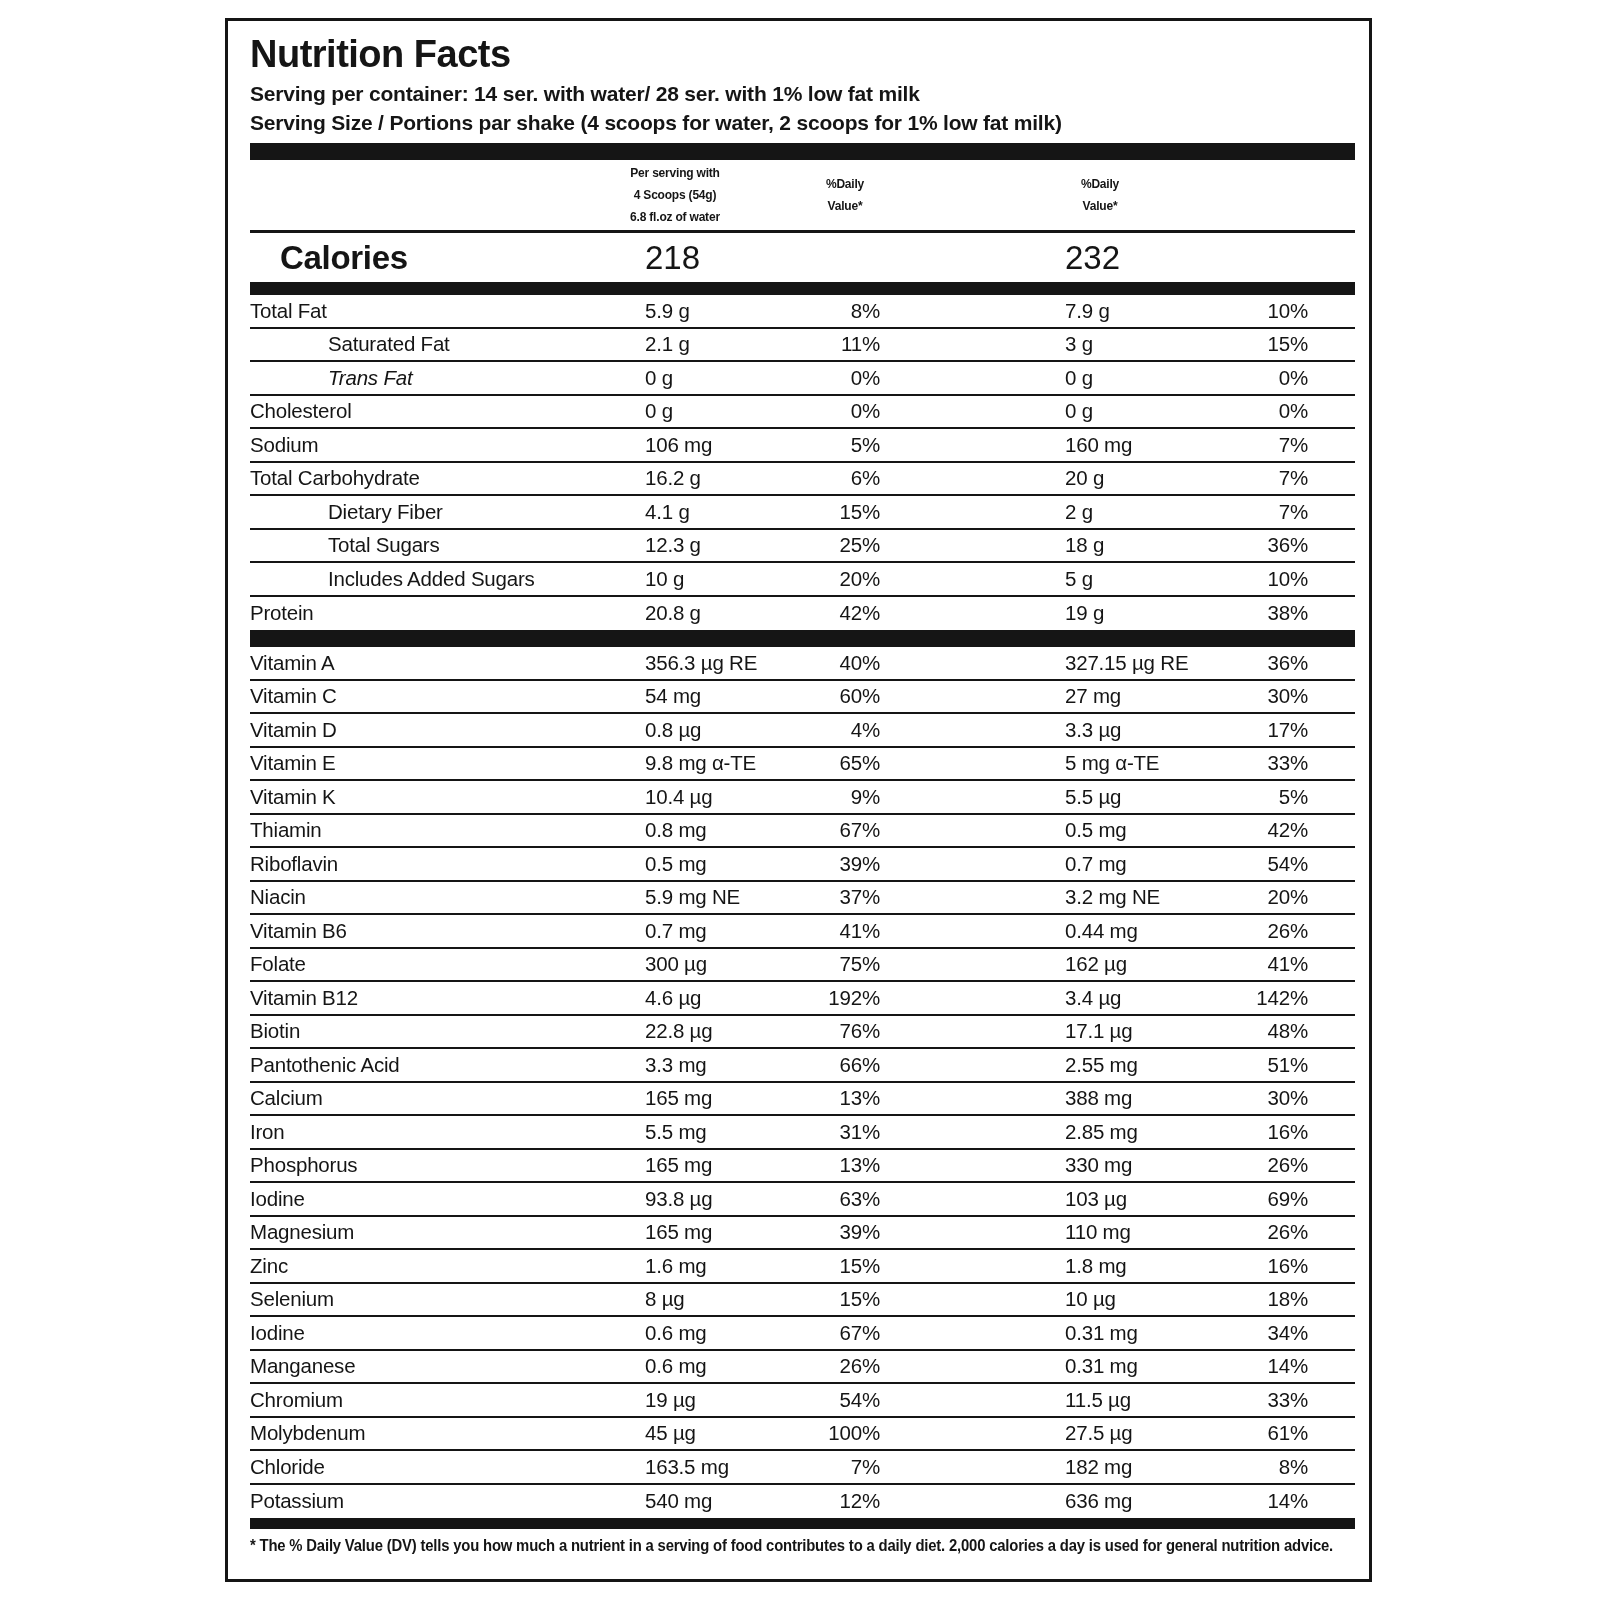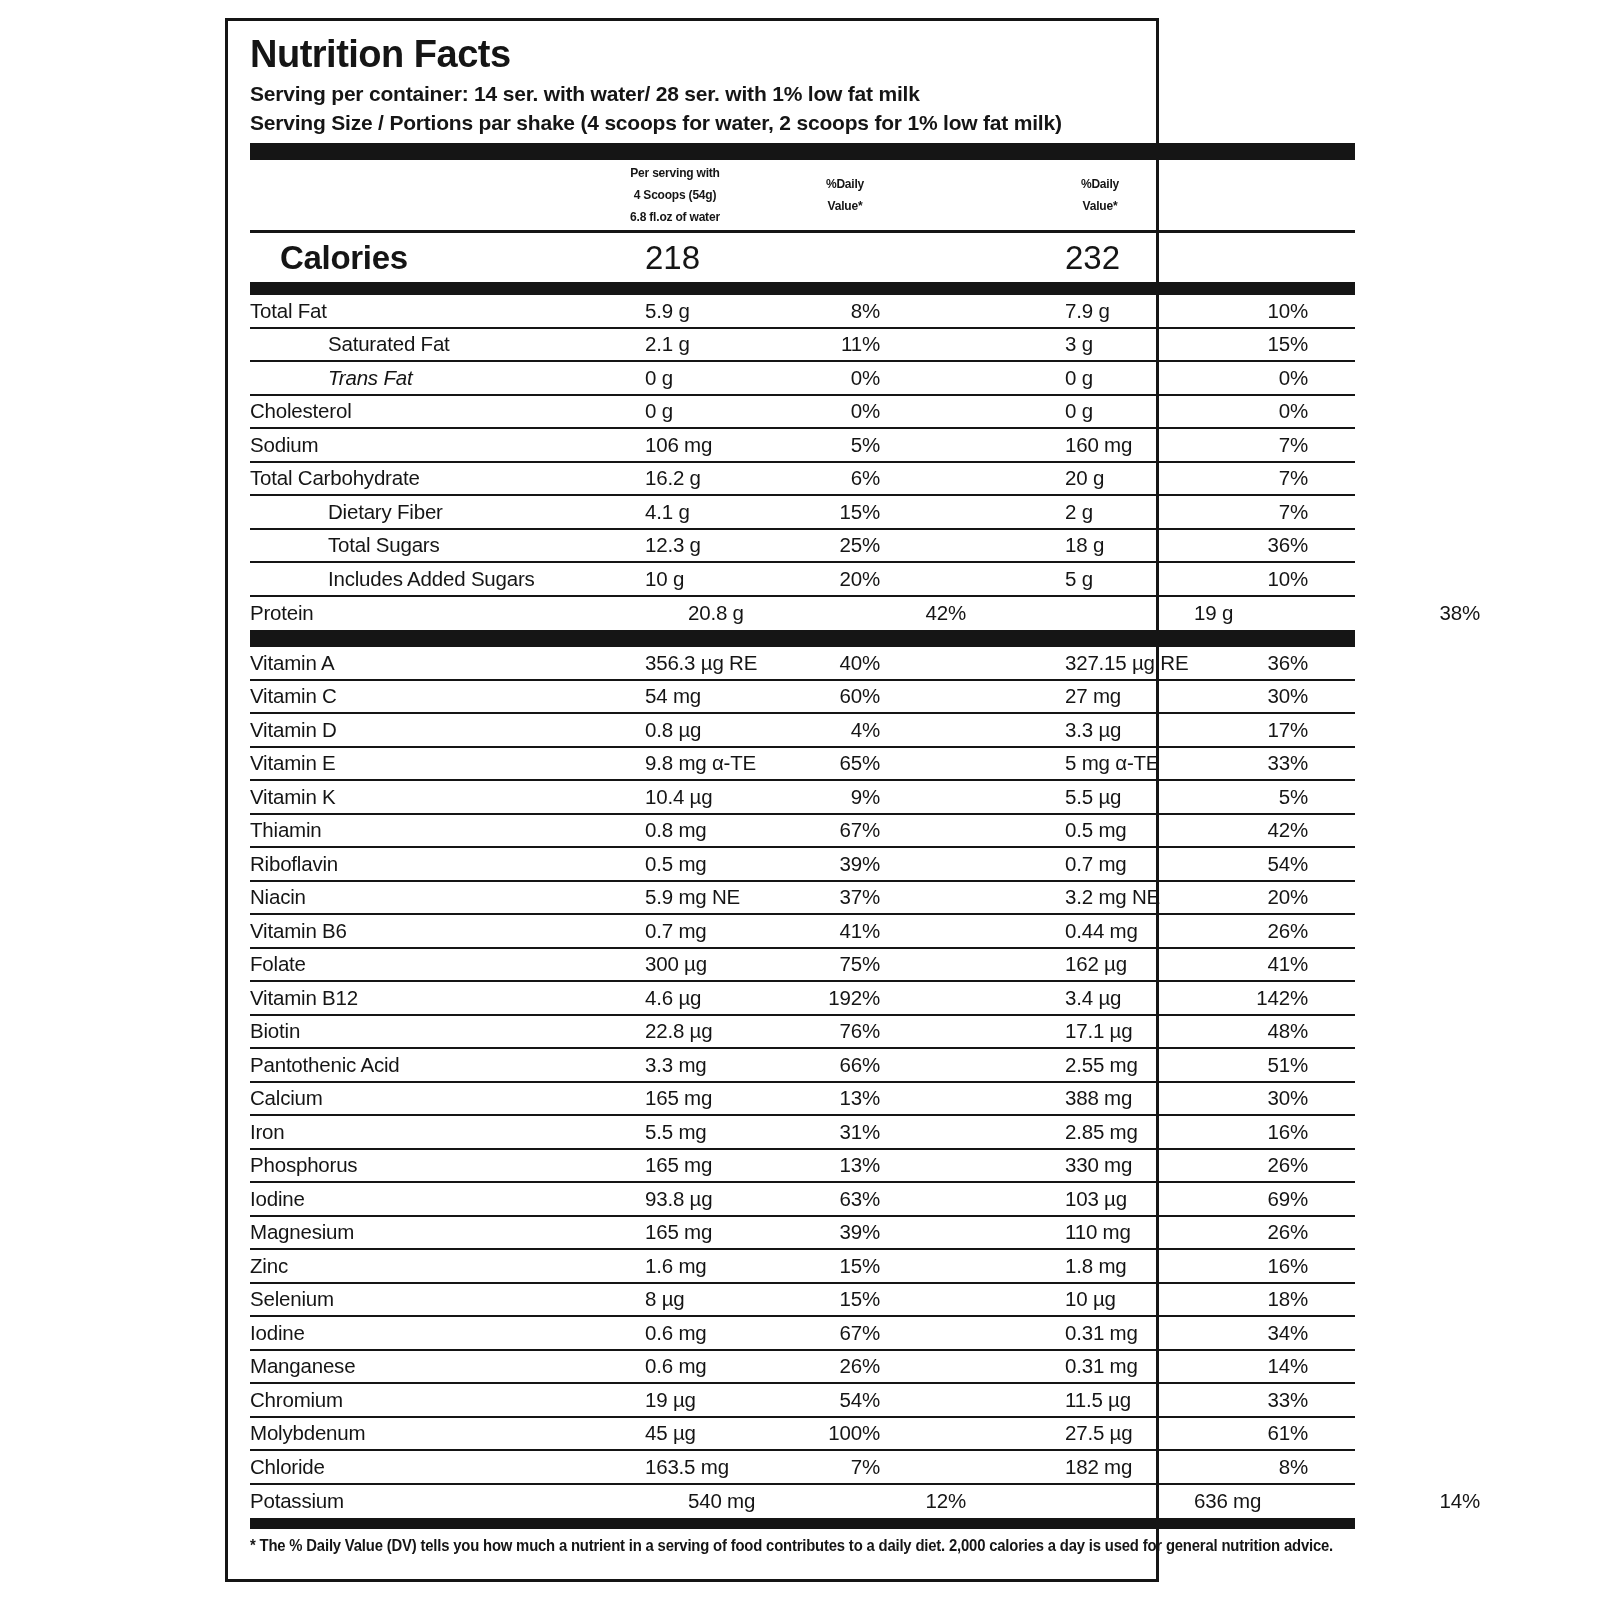--- a/index.html
+++ b/index.html
@@ -9,21 +9,21 @@
     width: 1600px;
     height: 1600px;
     font-family: "Liberation Sans", sans-serif;
     color: #151515;
     position: relative;
   }
   .label-box {
     position: absolute;
     left: 225px;
     top: 18px;
-    width: 934px;
+    width: 1147px;
     height: 1564px;
     border: 3px solid #151515;
     box-sizing: border-box;
     padding: 8px 14px 0 22px;
     background: #ffffff;
   }
   .nf-title {
     font-size: 38px;
     font-weight: bold;
     letter-spacing: -0.5px;
@@ -76,21 +76,21 @@
   .row {
     display: grid;
     grid-template-columns: 395px 155px 80px 340px 135px;
     align-items: center;
     height: 33.5px;
     box-sizing: border-box;
     border-bottom: 2px solid #151515;
     font-size: 20.5px;
     letter-spacing: -0.2px;
   }
-  .rows .row:last-child { border-bottom: none; gap: 43px; }
+  .rows .row:last-child { border-bottom: none; }
   .cell { white-space: nowrap; }
   .cell.dv1 { text-align: right; }
   .cell.amt2 { padding-left: 185px; box-sizing: border-box; }
   .cell.dv2 { text-align: right; padding-right: 47px; box-sizing: border-box; }
   .row.indent .cell.label { padding-left: 78px; box-sizing: border-box; }
   .row.bold .cell.label { font-weight: normal; }
   .row.italic .cell.label { font-style: italic; }
 
   .footnote {
     margin-top: 7px;

